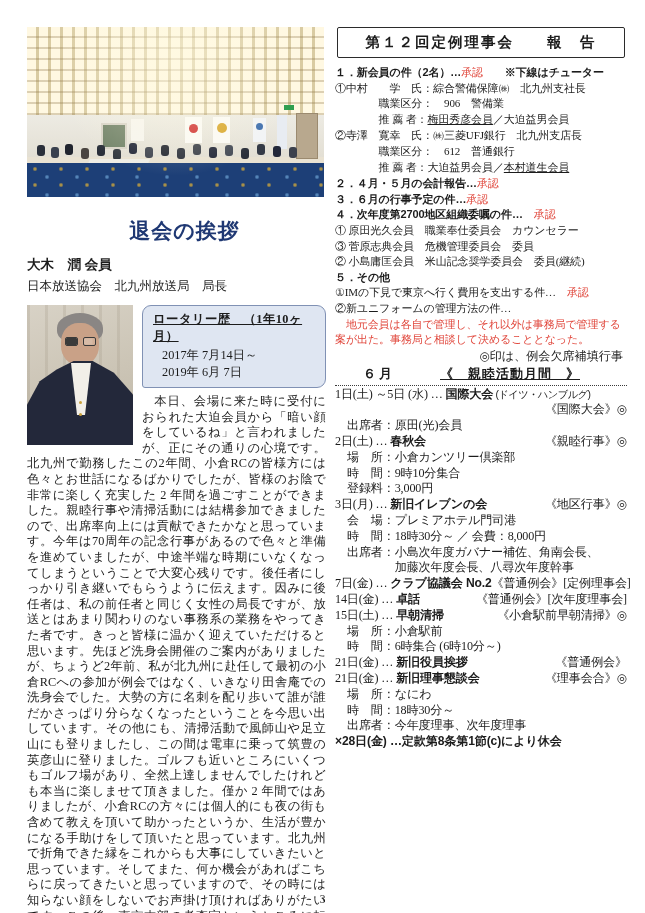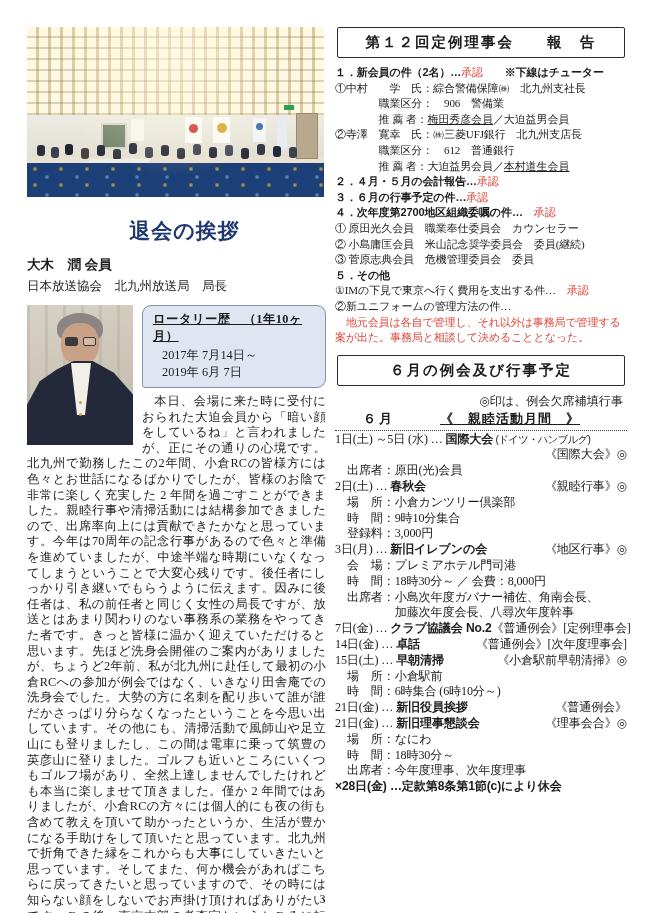--- a/index.html
+++ b/index.html
@@ -96,21 +96,21 @@
     font-size:13px;margin-bottom:1px;}
   .month-line .m{font-weight:bold;font-family:"Liberation Sans",sans-serif;letter-spacing:3px;}
   .month-line .t{font-weight:bold;font-family:"Liberation Sans",sans-serif;text-decoration:underline;letter-spacing:1px;}
   .sched .line{display:flex;justify-content:space-between;font-size:12.1px;line-height:15.8px;letter-spacing:-.15px;}
   .sched .sl{white-space:pre;}
   .sched .sr{white-space:nowrap;}
 
   
   .b{font-weight:bold;font-family:"Liberation Sans",sans-serif;}
   .r{color:var(--red);}
-  .u{text-decoration:underline;}
+  .u{text-decoration:underline;font-family:Liberation Mono, monospace;}
   .n{font-family:"Liberation Sans",sans-serif;font-size:10.3px;letter-spacing:-.6px;text-align:right;}
 
   .page-number{position:absolute;left:0;right:0;bottom:8px;text-align:center;font-size:11.5px;}
 </style>
 </head>
 <body>
 
 <div class="page">
   <div class="cols">
 
@@ -173,29 +173,28 @@
           <div class="line"><span>①中村　　学　氏：綜合警備保障㈱　北九州支社長</span></div>
           <div class="line"><span>　　　　職業区分：　906　警備業</span></div>
           <div class="line"><span>　　　　推 薦 者：</span><span class="u">梅田秀彦会員</span><span>／大迫益男会員</span></div>
           <div class="line"><span>②寺澤　寛幸　氏：㈱三菱UFJ銀行　北九州支店長</span></div>
           <div class="line"><span>　　　　職業区分：　612　普通銀行</span></div>
           <div class="line"><span>　　　　推 薦 者：大迫益男会員／</span><span class="u">本村道生会員</span></div>
           <div class="line"><span class="b">２．４月・５月の会計報告…</span><span class="r">承認</span></div>
           <div class="line"><span class="b">３．６月の行事予定の件…</span><span class="r">承認</span></div>
           <div class="line"><span class="b">４．次年度第2700地区組織委嘱の件…　</span><span class="r">承認</span></div>
           <div class="line"><span>① 原田光久会員　職業奉仕委員会　カウンセラー</span></div>
+          <div class="line"><span>③ 菅原志典会員　危機管理委員会　委員</span></div>
           <div class="line"><span>② 小島庸匡会員　米山記念奨学委員会　委員(継続)</span></div>
-          <div class="line"><span>③ 菅原志典会員　危機管理委員会　委員</span></div>
           <div class="line"><span class="b">５．その他</span></div>
           <div class="line"><span>①IMの下見で東京へ行く費用を支出する件…　</span><span class="r">承認</span></div>
           <div class="line"><span>②新ユニフォームの管理方法の件…</span></div>
           <div class="line"><span class="r">　地元会員は各自で管理し、それ以外は事務局で管理する案が出た。事務局と相談して決めることとなった。</span></div>
         </div>
 
-      <div class="round-box" style="margin-top:9px;">６月の例会及び行事予定</div>
 
       <div class="sched-head-note">◎印は、例会欠席補填行事</div>
 
       <div class="month-line">
         <span class="m">６月</span>
         <span class="t">《　親睦活動月間　》</span>
       </div>
 
       <div class="sched">
           <div class="line">

